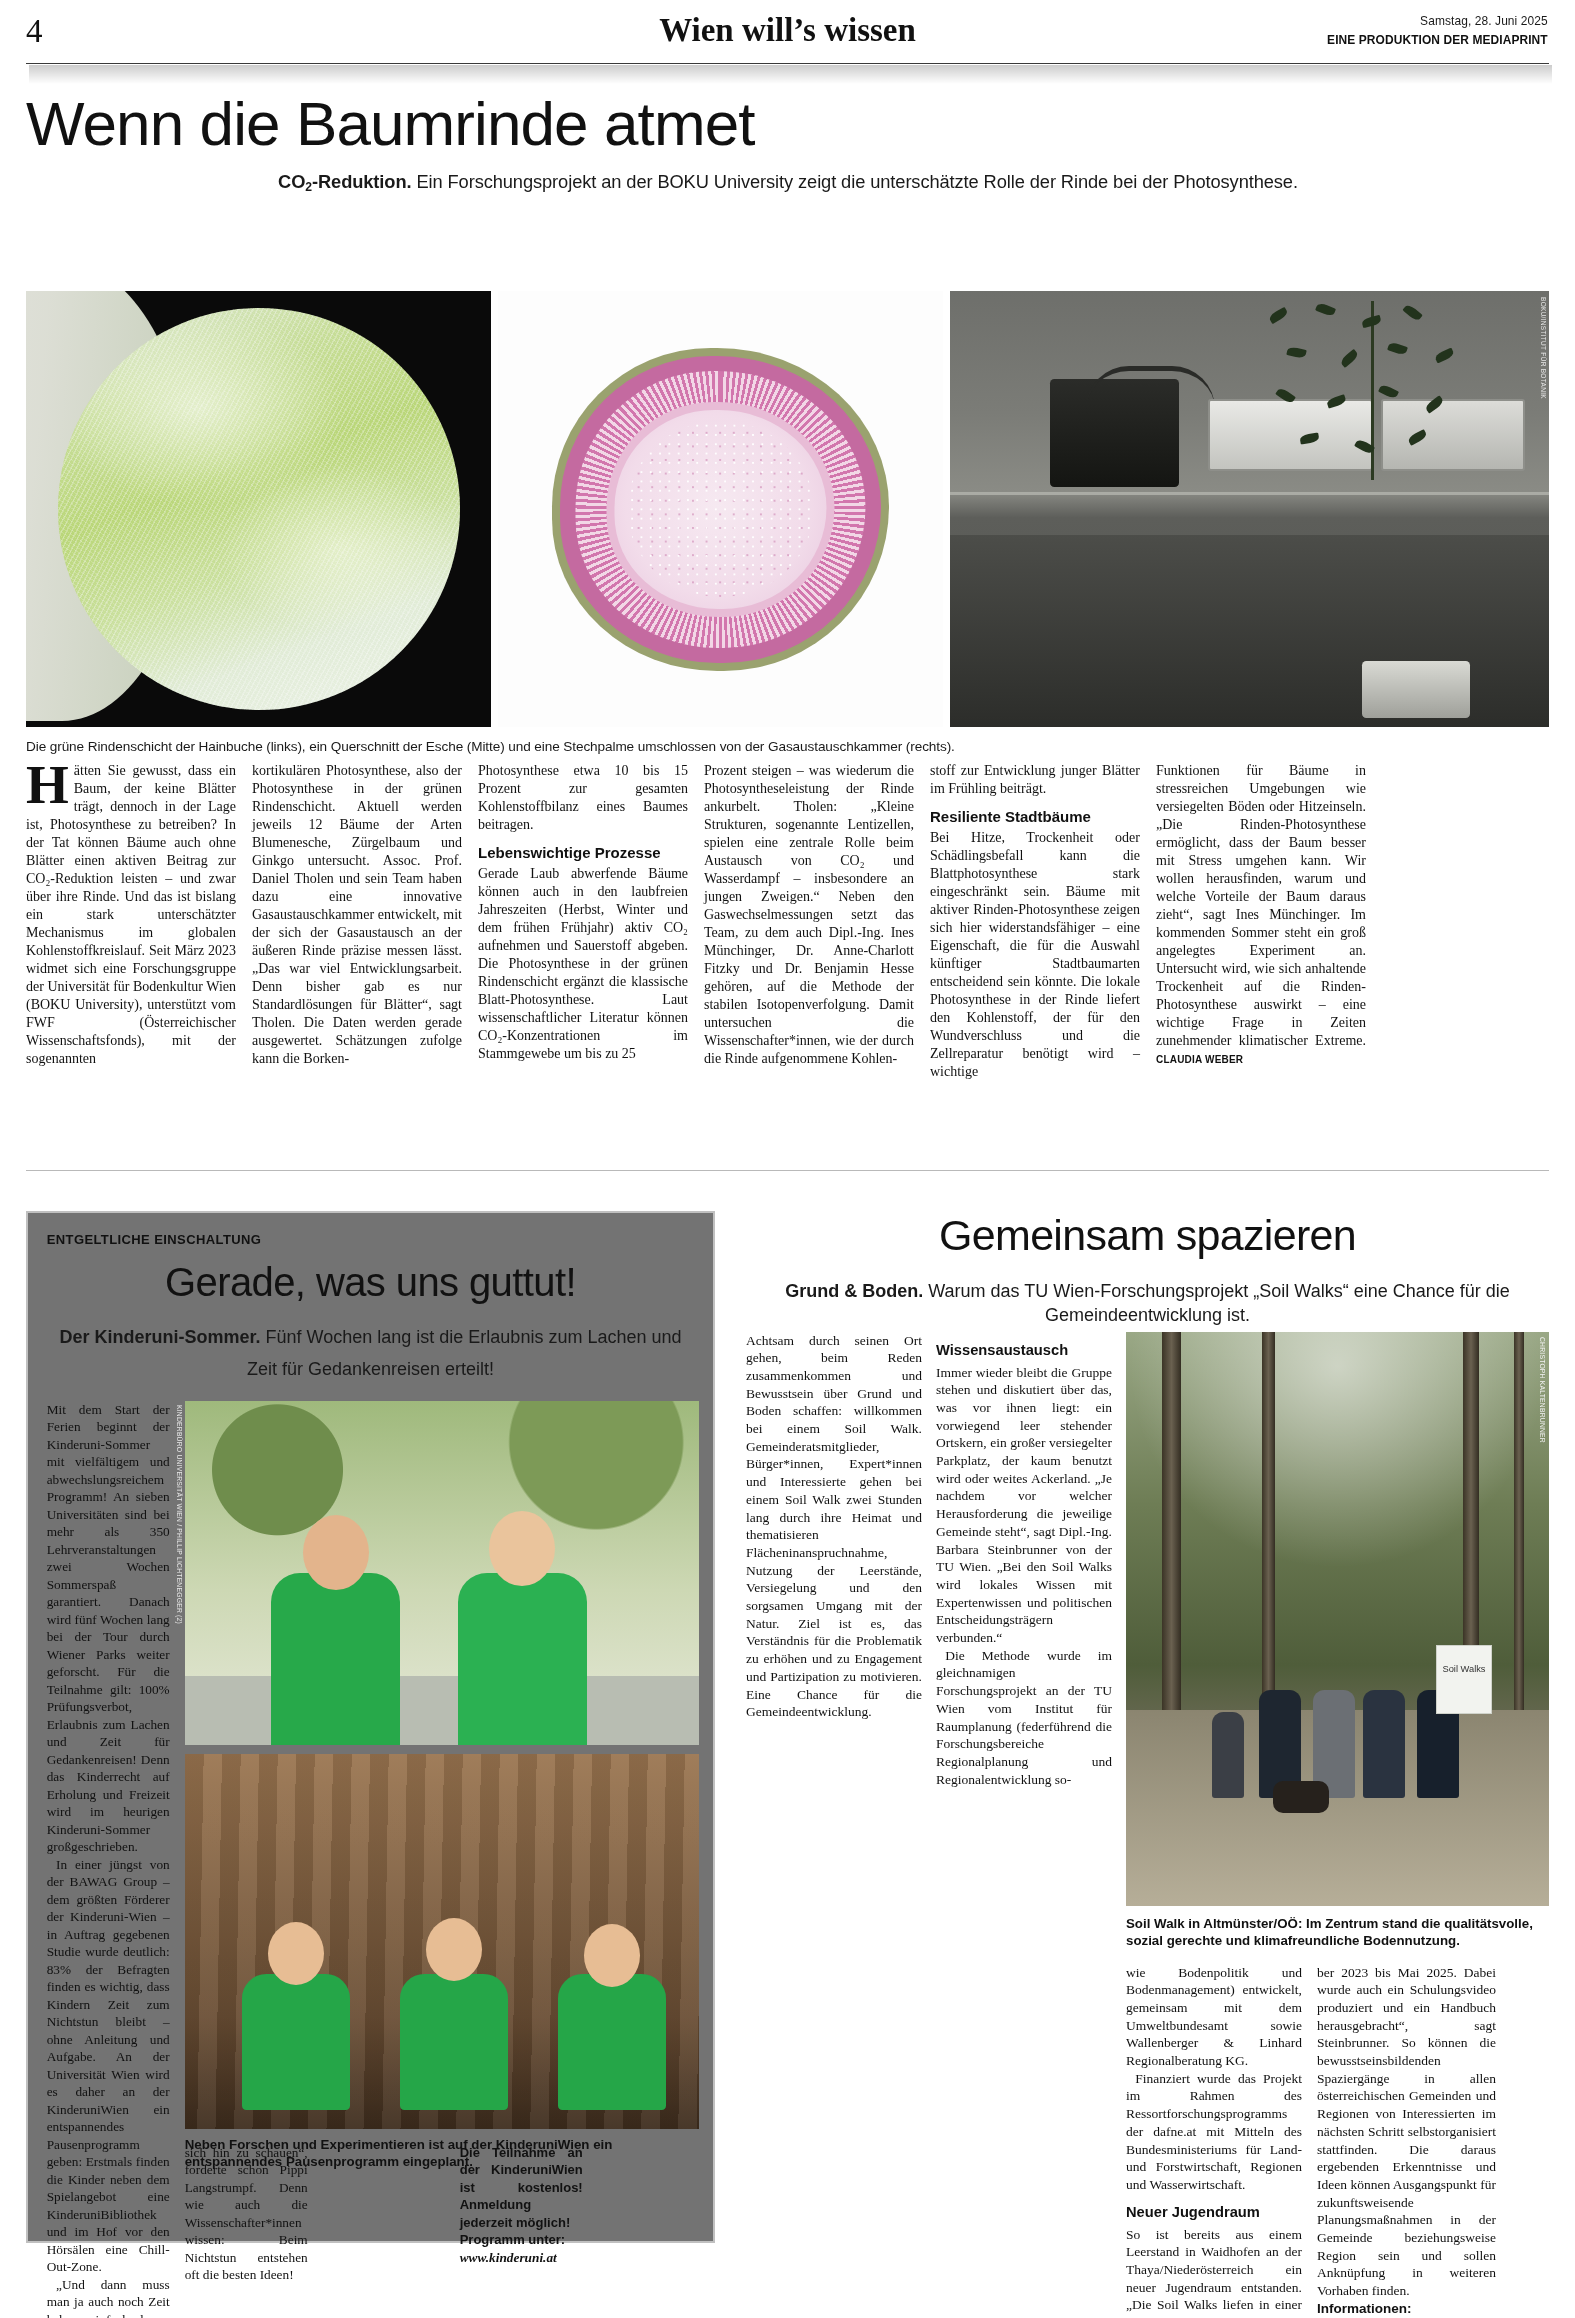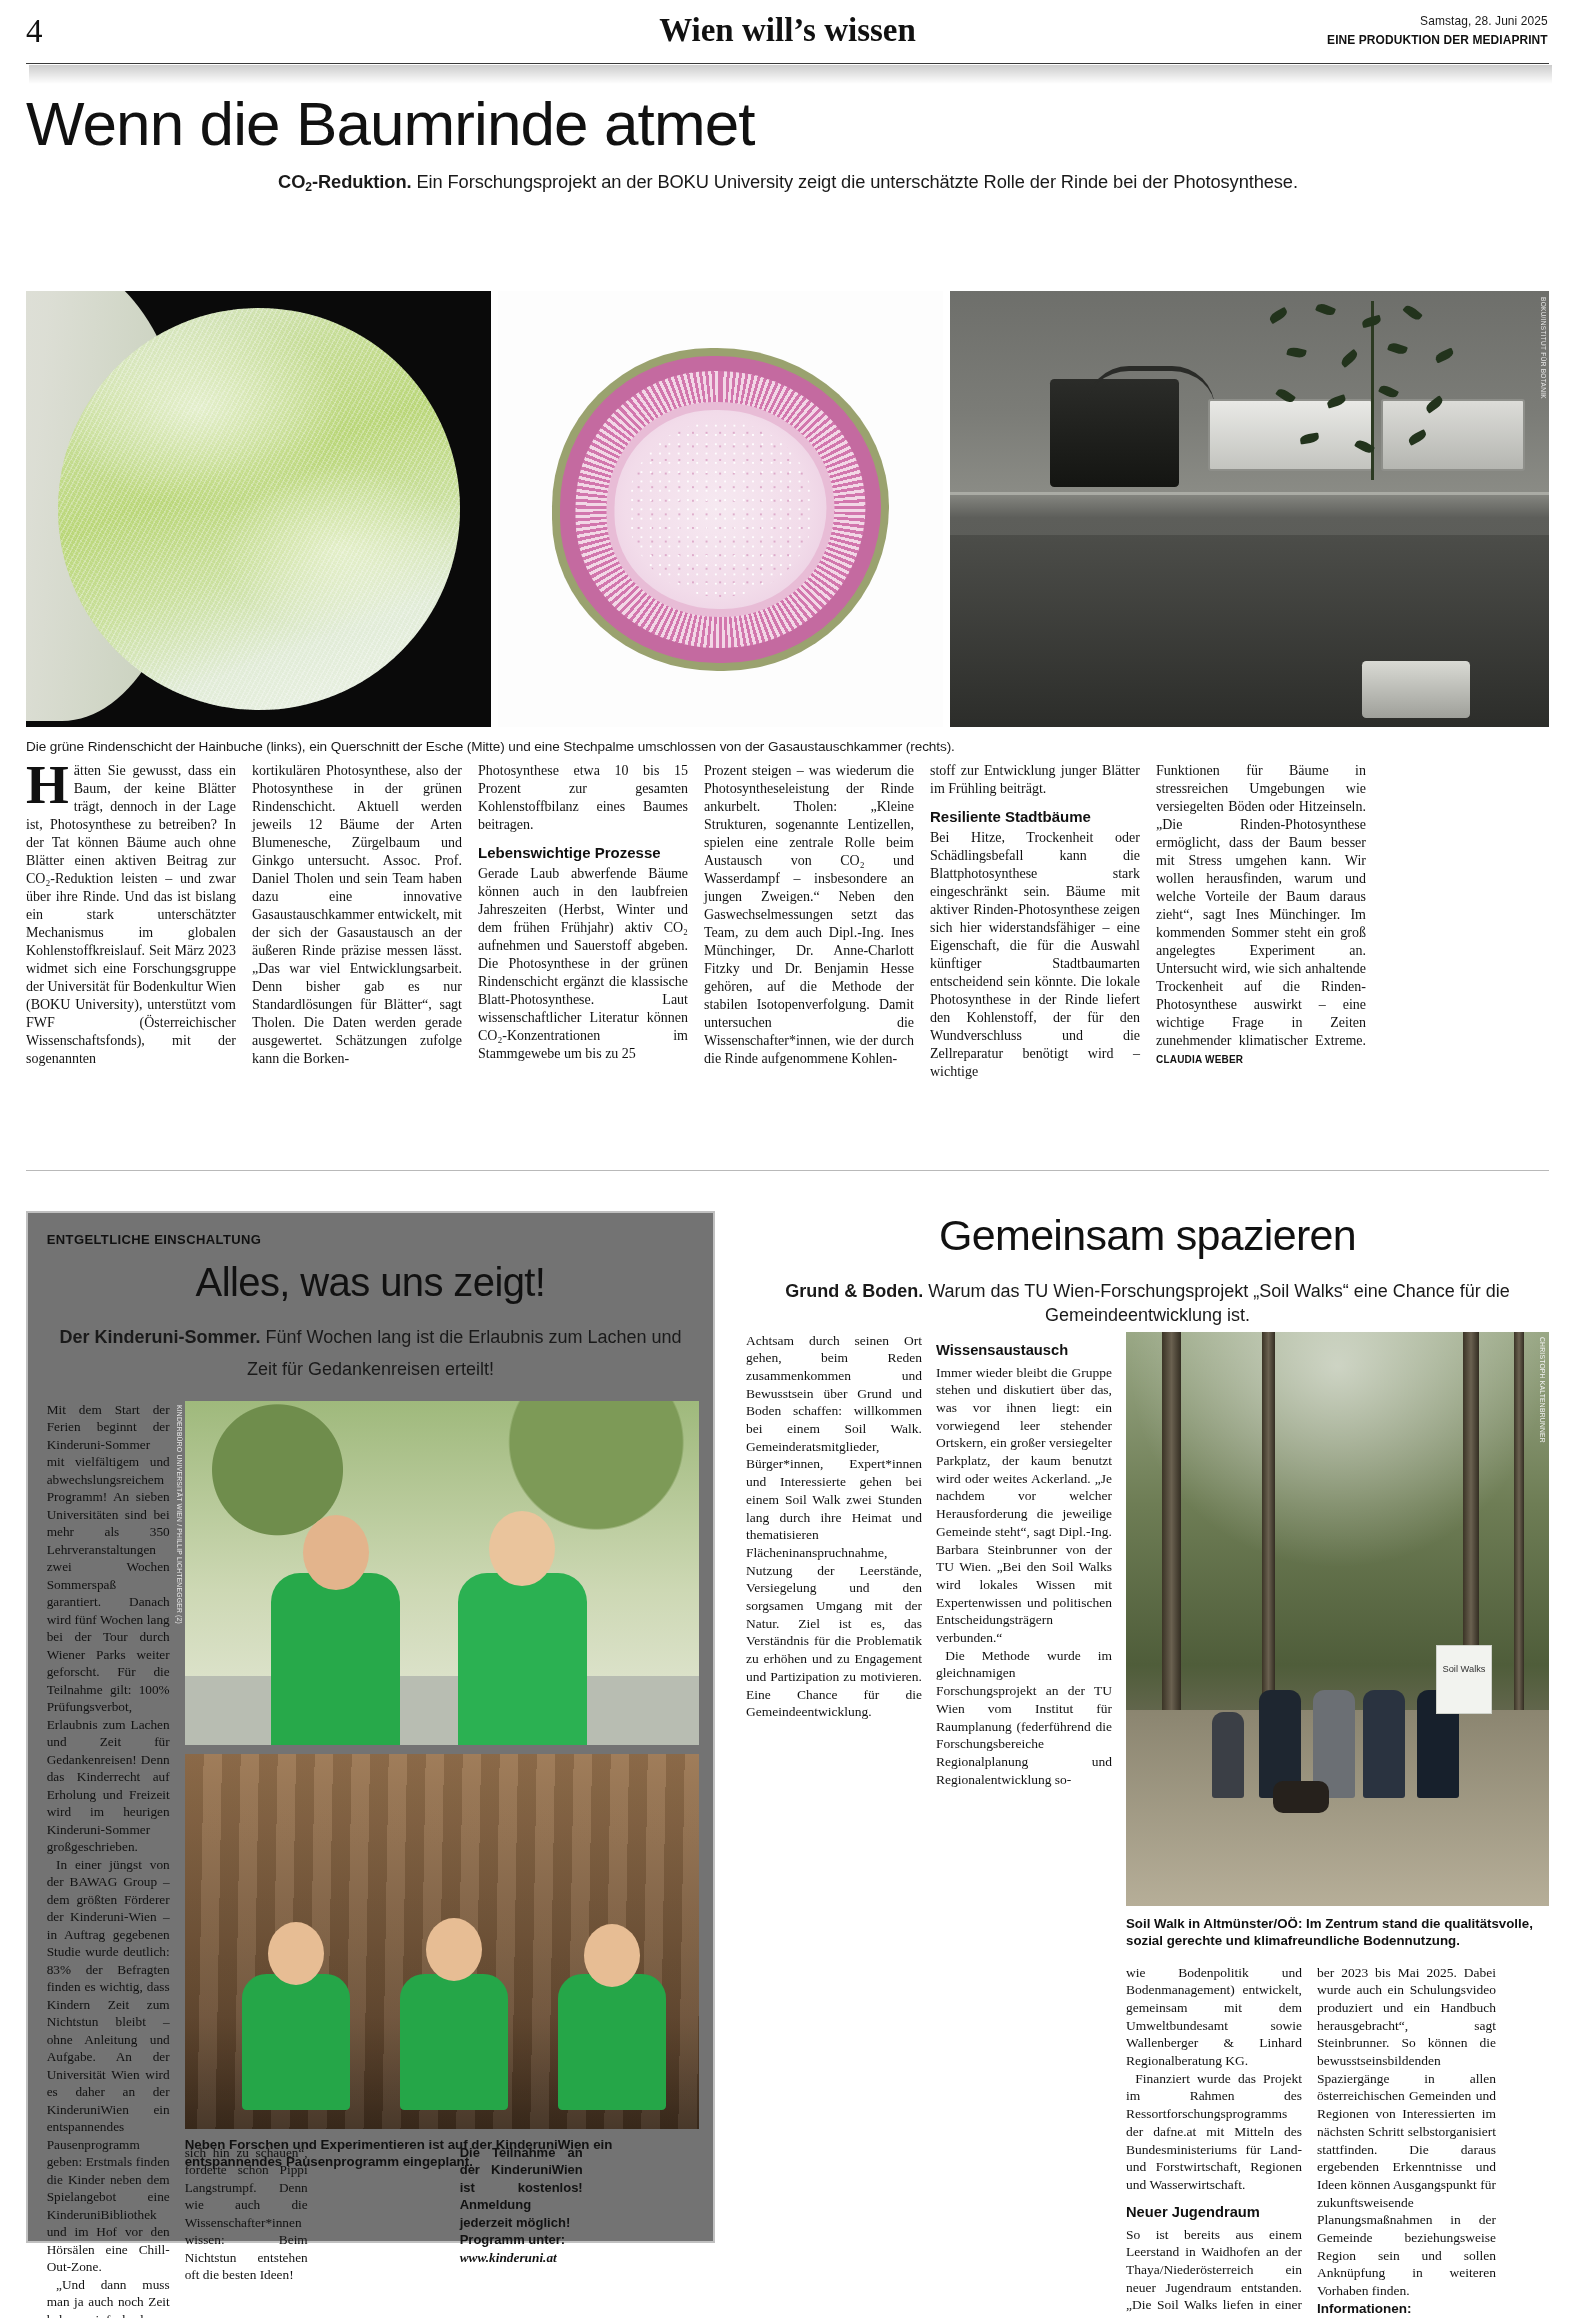--- a/index.html
+++ b/index.html
@@ -415,21 +415,21 @@
     </div>
     <div class="lb-col">
       <p><span>Funktionen für Bäume in stressreichen Umgebungen wie versiegelten Böden oder Hitzeinseln. „Die Rinden-Photosynthese ermöglicht, dass der Baum besser mit Stress umgehen kann. Wir wollen herausfinden, warum und welche Vorteile der Baum daraus zieht“, sagt Ines Münchinger. Im kommenden Sommer steht ein groß angelegtes Experiment an. Untersucht wird, wie sich anhaltende Trockenheit auf die Rinden-Photosynthese auswirkt – eine wichtige Frage in Zeiten zunehmender klimatischer Extreme. </span><span class="byline">CLAUDIA WEBER</span></p>
     </div>
   </div>
 
   <div class="rule-mid"></div>
 
   <div class="adbox">
     <div class="ad-kicker">ENTGELTLICHE EINSCHALTUNG</div>
-    <div class="ad-title">Alles, was uns zeigt!</div>
+    <div class="ad-title">Gerade, was uns guttut!</div>
     <div class="ad-dek">
       <b>Der Kinderuni-Sommer.</b><span> Fünf Wochen lang ist die Erlaubnis zum Lachen und Zeit für Gedankenreisen erteilt!</span>
     </div>
 
     <div class="ad-grid">
 
       <div class="ad-col ad-c1">
         <p>Mit dem Start der Ferien beginnt der Kinderuni-Sommer mit vielfältigem und abwechslungsreichem Programm! An sieben Universitäten sind bei mehr als 350 Lehrveranstaltungen zwei Wochen Sommerspaß garantiert. Danach wird fünf Wochen lang bei der Tour durch Wiener Parks weiter geforscht. Für die Teilnahme gilt: 100% Prüfungsverbot, Erlaubnis zum Lachen und Zeit für Gedankenreisen! Denn das Kinderrecht auf Erholung und Freizeit wird im heurigen Kinderuni-Sommer großgeschrieben.</p>
         <p>In einer jüngst von der BAWAG Group – dem größten Förderer der Kinderuni-Wien – in Auftrag gegebenen Studie wurde deutlich: 83% der Befragten finden es wichtig, dass Kindern Zeit zum Nichtstun bleibt – ohne Anleitung und Aufgabe. An der Universität Wien wird es daher an der KinderuniWien ein entspannendes Pausenprogramm geben: Erstmals finden die Kinder neben dem Spielangebot eine KinderuniBibliothek und im Hof vor den Hörsälen eine Chill-Out-Zone.</p>
         <p>„Und dann muss man ja auch noch Zeit haben, einfach da zu sitzen und vor</p>

